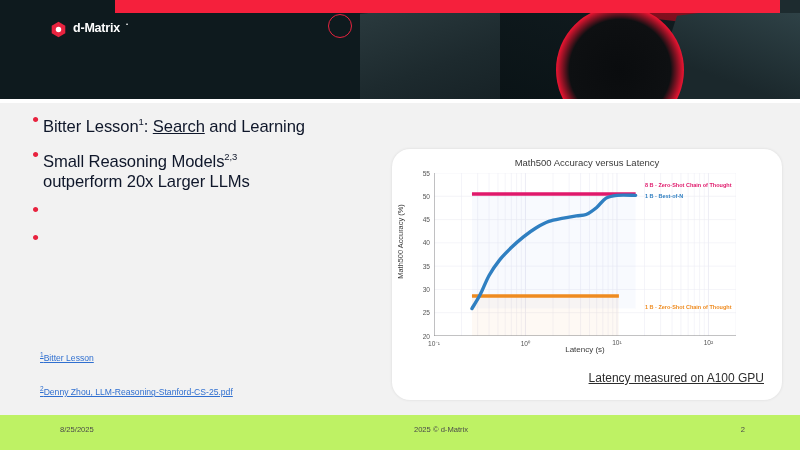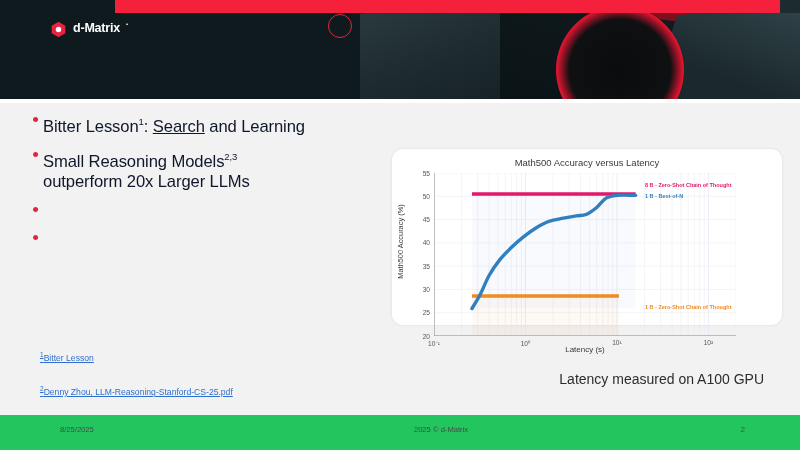--- a/index.html
+++ b/index.html
@@ -67,43 +67,43 @@
 
   
   .notes{position:absolute;left:40px;top:244px;width:330px;}
   .note{color:#2f6fd0;font-size:8.6px;line-height:10px;margin-bottom:9px;text-decoration:underline;
         display:inline-block;}
   .note sup{font-size:6.5px;text-decoration:underline;}
   .note-row{margin-bottom:9px;}
 
   
   .card{
-    position:absolute;left:392px;top:46px;width:390px;height:176px;background:#ffffff;
-    border-radius:11px;box-shadow:0 0 3px rgba(0,0,0,.10);
+    position:absolute;left:392px;top:46px;width:390px;height:251px;background:#ffffff;
+    border-radius:18px;box-shadow:0 0 3px rgba(0,0,0,.10);
   }
   .chart-title{position:absolute;left:0;top:8px;width:390px;text-align:center;
     font-size:9.5px;color:#3a3a3a;}
   .plot{position:absolute;left:42px;top:24px;width:302px;height:163px;}
   .plot svg{display:block;}
   .ylabel{position:absolute;left:-1px;top:22px;width:14px;height:150px;}
   .ylabel span{position:absolute;left:-56px;top:66px;width:130px;text-align:center;
     font-size:7.4px;color:#3a3a3a;transform:rotate(-90deg);}
   .xlabel{position:absolute;left:42px;top:196px;width:302px;text-align:center;
     font-size:8px;color:#3a3a3a;}
   .ytick{position:absolute;font-size:6.6px;color:#555;text-align:right;width:20px;}
   .xtick{position:absolute;font-size:6.6px;color:#555;text-align:center;width:26px;}
   .lg{position:absolute;font-size:5.5px;font-weight:bold;white-space:nowrap;}
   .lg.pink{color:#e0196b;}
   .lg.blue{color:#2f7fc1;}
   .lg.orange{color:#ef8b1f;}
   .caption{position:absolute;left:0;top:222px;width:372px;text-align:right;
-    font-size:14px;color:#2d2d2d;}
-
-  
-  .footer{position:absolute;left:0;top:415px;width:800px;height:35px;background:#22c55e;}
+    font-size:12px;color:#2d2d2d;text-decoration:underline;}
+
+  
+  .footer{position:absolute;left:0;top:415px;width:800px;height:35px;background:#bef264;}
   .f-date{position:absolute;left:60px;top:10px;font-size:7.6px;color:#4a4a4a;}
   .f-copy{position:absolute;left:0;top:10px;width:800px;text-align:center;font-size:7.6px;color:#4a4a4a;margin-left:41px;}
   .f-page{position:absolute;right:55px;top:10px;font-size:7.6px;color:#4a4a4a;}
 </style>
 </head>
 <body>
 
 <div class="slide">
 
   <div class="header">

